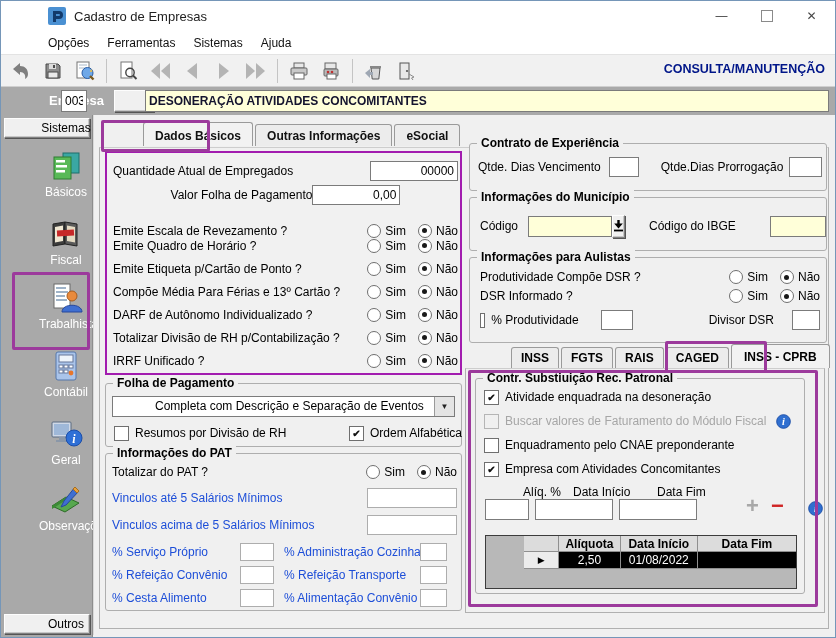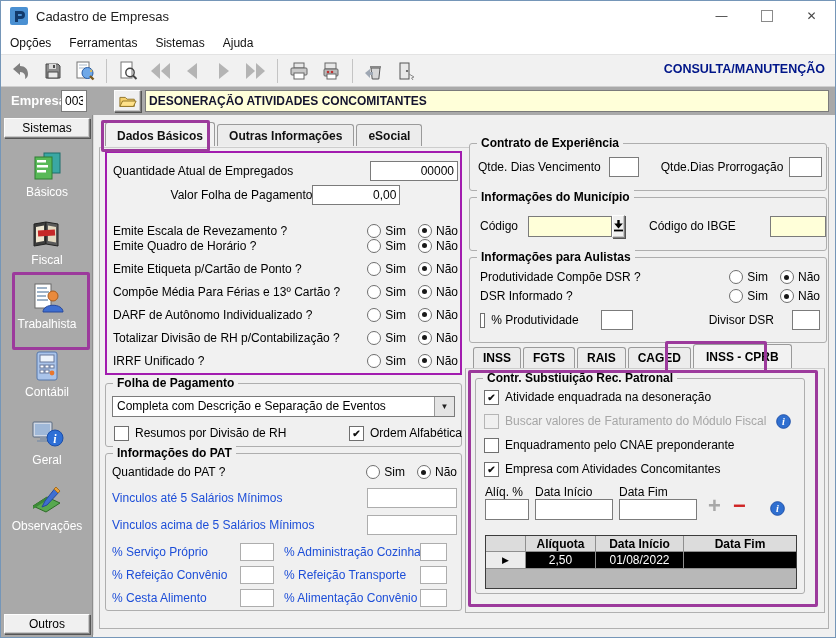--- a/index.html
+++ b/index.html
@@ -1,19 +1,19 @@
 <!DOCTYPE html>
 <html><head>
 <meta charset="utf-8">
 <style>
   html,body{margin:0;padding:0;background:#fff;}
   .window{position:relative;width:836px;height:638px;box-sizing:border-box;
     border:1px solid #7596b8;background:#f0f0f0;overflow:hidden;
     font-family:"Liberation Sans",sans-serif;font-size:12px;color:#000;}
-  .abs{position:absolute;box-sizing:border-box;}
+  .abs{position:absolute;box-sizing:border-box;padding-left:38px;}
 
   
   .titlebar{left:0;top:0;width:100%;height:30px;background:#fff;display:flex;align-items:center;}
   .app-title{margin-left:8px;font-size:13px;color:#222;}
   .appicon{margin-left:9px;width:18px;height:18px;}
   .winbtn{width:45px;height:29px;display:flex;align-items:center;justify-content:center;color:#444;font-size:12px;}
   .winbtns{position:absolute;right:1px;top:0;display:flex;}
 
   
   .menubar{left:0;top:30px;width:100%;height:24px;background:#fff;display:flex;align-items:center;border-bottom:1px solid #e3e3e3;}
@@ -385,21 +385,21 @@
     </div>
     <div class="frow" style="left:243px;top:40px;height:18px;">
       <span class="cb checked"></span>
       <span class="cblbl">Ordem Alfabética</span>
     </div>
   </div>
 
   <div class="abs grp" style="left:104px;top:452px;width:357px;height:158px;">
     <span class="gt">Informações do PAT</span>
     <div class="frow" style="left:6px;top:8px;width:345px;height:20px;justify-content:space-between;">
-      <span class="lbl">Quantidade do PAT ?</span>
+      <span class="lbl">Totalizar do PAT ?</span>
       <span class="radios">
           <span class="radio"></span>
           <span class="rlbl">Sim</span>
           <span class="radio sel"></span>
           <span class="rlbl" style="margin-right:0;">Não</span>
         </span>
     </div>
     <div class="frow" style="left:6px;top:33px;width:345px;height:21px;justify-content:space-between;">
       <span class="lbl gray">Vinculos até 5 Salários Mínimos</span>
       <input class="inp dis" style="width: 90px; height: 20px;">

